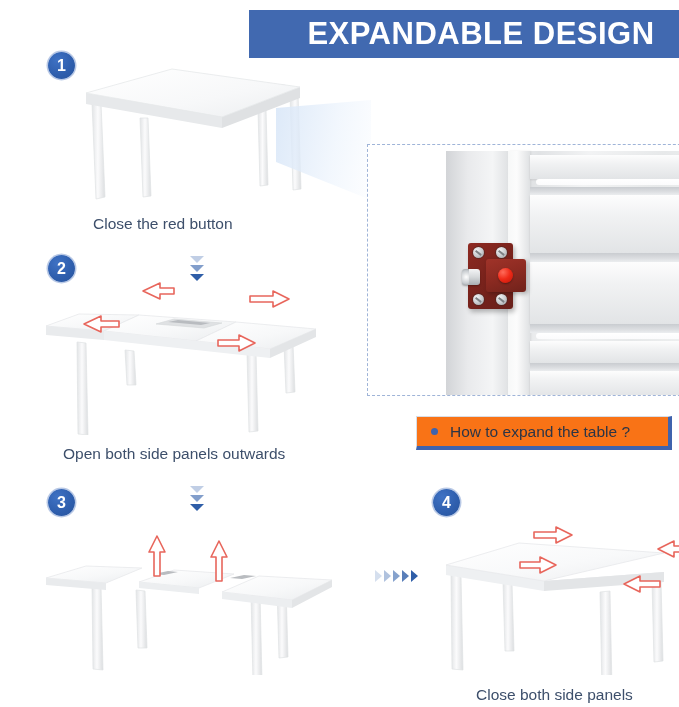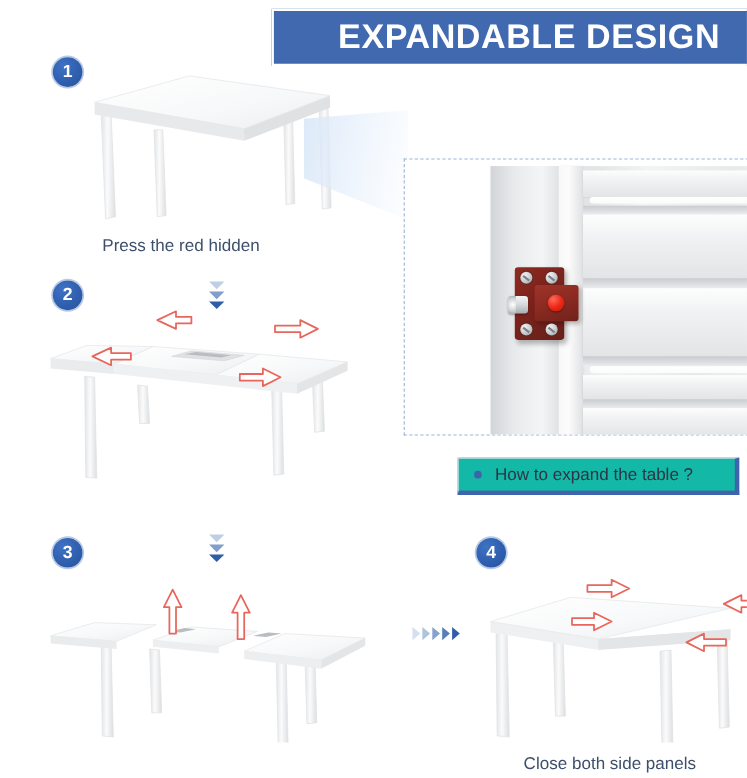--- a/index.html
+++ b/index.html
@@ -80,21 +80,21 @@
   #cap-3 { left: 58px;  top: 680px; }
   #cap-4 { left: 432px; top: 686px; }
 
   
   .callout {
     position: absolute;
     left: 372px;
     top: 416px;
     width: 256px;
     height: 34px;
-    background: #14b8a6;
+    background: #f97316;
     border-top: 1px solid #d8dde6;
     border-left: 1px solid #d8dde6;
     border-right: 4px solid #3f63ad;
     border-bottom: 4px solid #3f63ad;
     display: flex;
     align-items: center;
     box-sizing: border-box;
   }
   .callout .dot {
     width: 7px;
@@ -296,21 +296,21 @@
 
     <path d="M24,40 L160,63 L238,33 L222,24 Z" fill="url(#edgeG1)"></path>
     <path d="M24,33 L24,44 L160,68 L160,57 Z" fill="#e7e9eb"></path>
     <path d="M160,57 L160,68 L238,38 L238,27 Z" fill="#dfe1e3"></path>
 
     <path d="M24,33 L110,9 L238,27 L160,57 Z" fill="url(#topG1)" stroke="#e6e8ea" stroke-width="0.8"></path>
   </svg>
 
   <div class="zoom-cone"></div>
 
-  <div class="caption" id="cap-1">Press the red hidden</div>
+  <div class="caption" id="cap-1">Close the red button</div>
 
   <div class="inset">
     <div class="inset-photo">
       <div class="leg-face"></div>
       <div class="leg-edge"></div>
 
       <div class="slat" style="top:4px;  height:24px;"></div>
       <div class="slat-hi" style="top:28px;"></div>
       <div class="slat-gap" style="top:36px; height:8px;"></div>
       <div class="slat" style="top:44px; height:58px;"></div>
@@ -384,20 +384,21 @@
 
   <svg style="position:absolute; left:0; top:255px;" width="300" height="180" viewBox="0 0 300 180">
     <g fill="#ffffff" stroke="#e8665c" stroke-width="1.6" stroke-linejoin="round">
       <path d="M130,39 L130,33 L116,33 L116,28 L99,36 L116,44 L116,39 Z"></path>
       <path d="M206,47 L206,41 L229,41 L229,36 L245,44 L229,52 L229,47 Z"></path>
       <path d="M75,72 L75,66 L57,66 L57,61 L40,69 L57,77 L57,72 Z"></path>
       <path d="M174,91 L174,85 L195,85 L195,80 L211,88 L195,96 L195,91 Z"></path>
     </g>
   </svg>
 
+  <div class="caption" id="cap-2">Open both side panels outwards</div>
 
   <div class="chev-stack" style="left:146px; top:486px;">
     <div class="chev-down" style="opacity:0.30"></div>
     <div class="chev-down" style="opacity:0.60"></div>
     <div class="chev-down" style="opacity:1"></div>
   </div>
 
   <div class="badge" id="badge-3">
     <span>3</span>
   </div>

